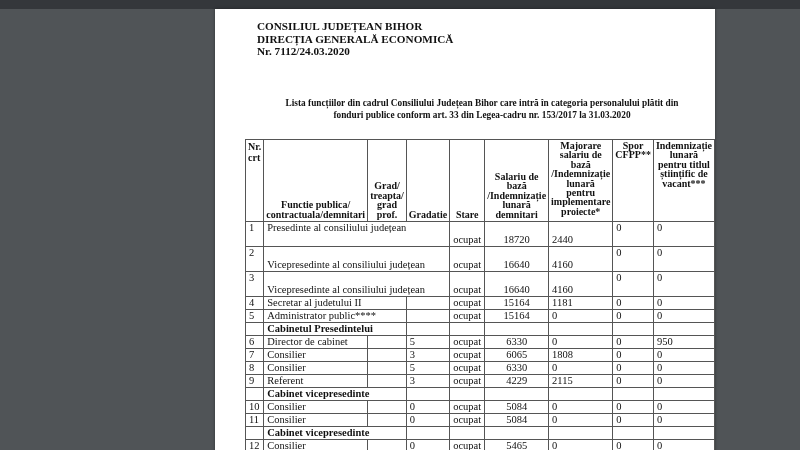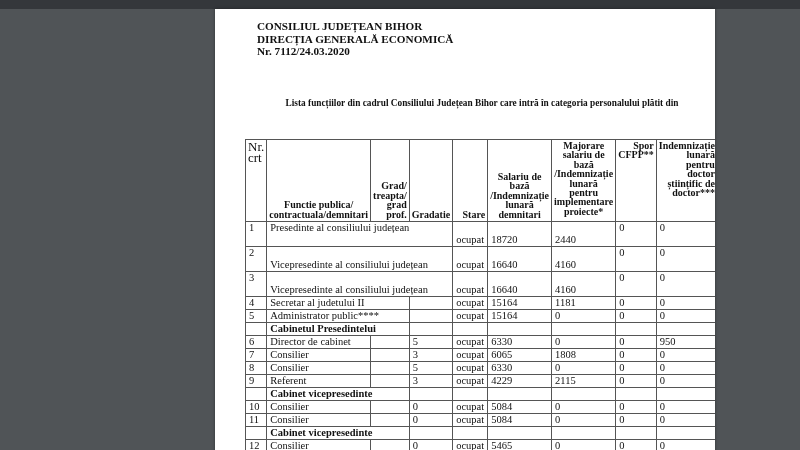--- a/index.html
+++ b/index.html
@@ -31,42 +31,43 @@
     font-size: 10.5px; color: #111;
   }
   td, th {
     border: 1px solid #555; padding: 0 3px; overflow: hidden; white-space: nowrap;
   }
   th {
     font-weight: bold; font-size: 10px; line-height: 9.4px;
     vertical-align: bottom; white-space: normal; padding: 1px 2px 2px 2px;
   }
   th.top { vertical-align: top; }
-  th.left { text-align: right; }
-  th.nr { font-weight: normal; font-size: 13px; line-height: 11px; vertical-align: top; text-align: left; }
+  th.left { text-align: center; }
+  th.nr { font-weight: bold; font-size: 10px; line-height: 11px; vertical-align: top; text-align: left; }
   td { height: 12px; line-height: 12px; vertical-align: bottom; }
-  td.num { text-align: left; }
+  td.num { text-align: center; }
   td.tall { height: 24px; }
   td.topal { vertical-align: top; }
   tr.section td { font-weight: bold; }
 </style>
 </head>
 <body>
 
 <div class="topbar"></div>
 
 <div class="page">
   <div class="hdr">
     <div>CONSILIUL JUDEȚEAN BIHOR</div>
     <div>DIRECȚIA GENERALĂ ECONOMICĂ</div>
     <div>Nr. 7112/24.03.2020</div>
   </div>
 
   <div class="title">
     <div>Lista funcțiilor din cadrul Consiliului Județean Bihor care intră în categoria personalului plătit din</div>
+    <div>fonduri publice conform art. 33 din Legea-cadru nr. 153/2017 la 31.03.2020</div>
   </div>
 
   <table>
     <colgroup>
       <col style="width:25px">
         <col style="width:89px">
         <col style="width:45px">
         <col style="width:40px">
       <col style="width:48px">
         <col style="width:58px">
@@ -77,21 +78,21 @@
     <thead>
       <tr style="height:82px">
         <th class="nr">Nr. crt</th>
         <th>Functie publica/ contractuala/demnitari</th>
         <th class="left">Grad/ treapta/ grad prof.</th>
         <th>Gradatie</th>
         <th class="left">Stare</th>
         <th>Salariu de bază /Indemnizație lunară demnitari</th>
         <th class="top">Majorare salariu de bază /Indemnizație lunară pentru implementare proiecte*</th>
         <th class="top left">Spor CFPP**</th>
-        <th class="top left">Indemnizație lunară pentru doctor științific de doctor***</th>
+        <th class="top left">Indemnizație lunară pentru titlul științific de vacant***</th>
       </tr>
     </thead>
     <tbody>
 
       <tr>
         <td class="tall topal">1</td>
         <td class="tall topal" colspan="3">Presedinte al consiliului județean</td>
         <td class="tall">ocupat</td>
         <td class="tall num">18720</td>
         <td class="tall">2440</td>

